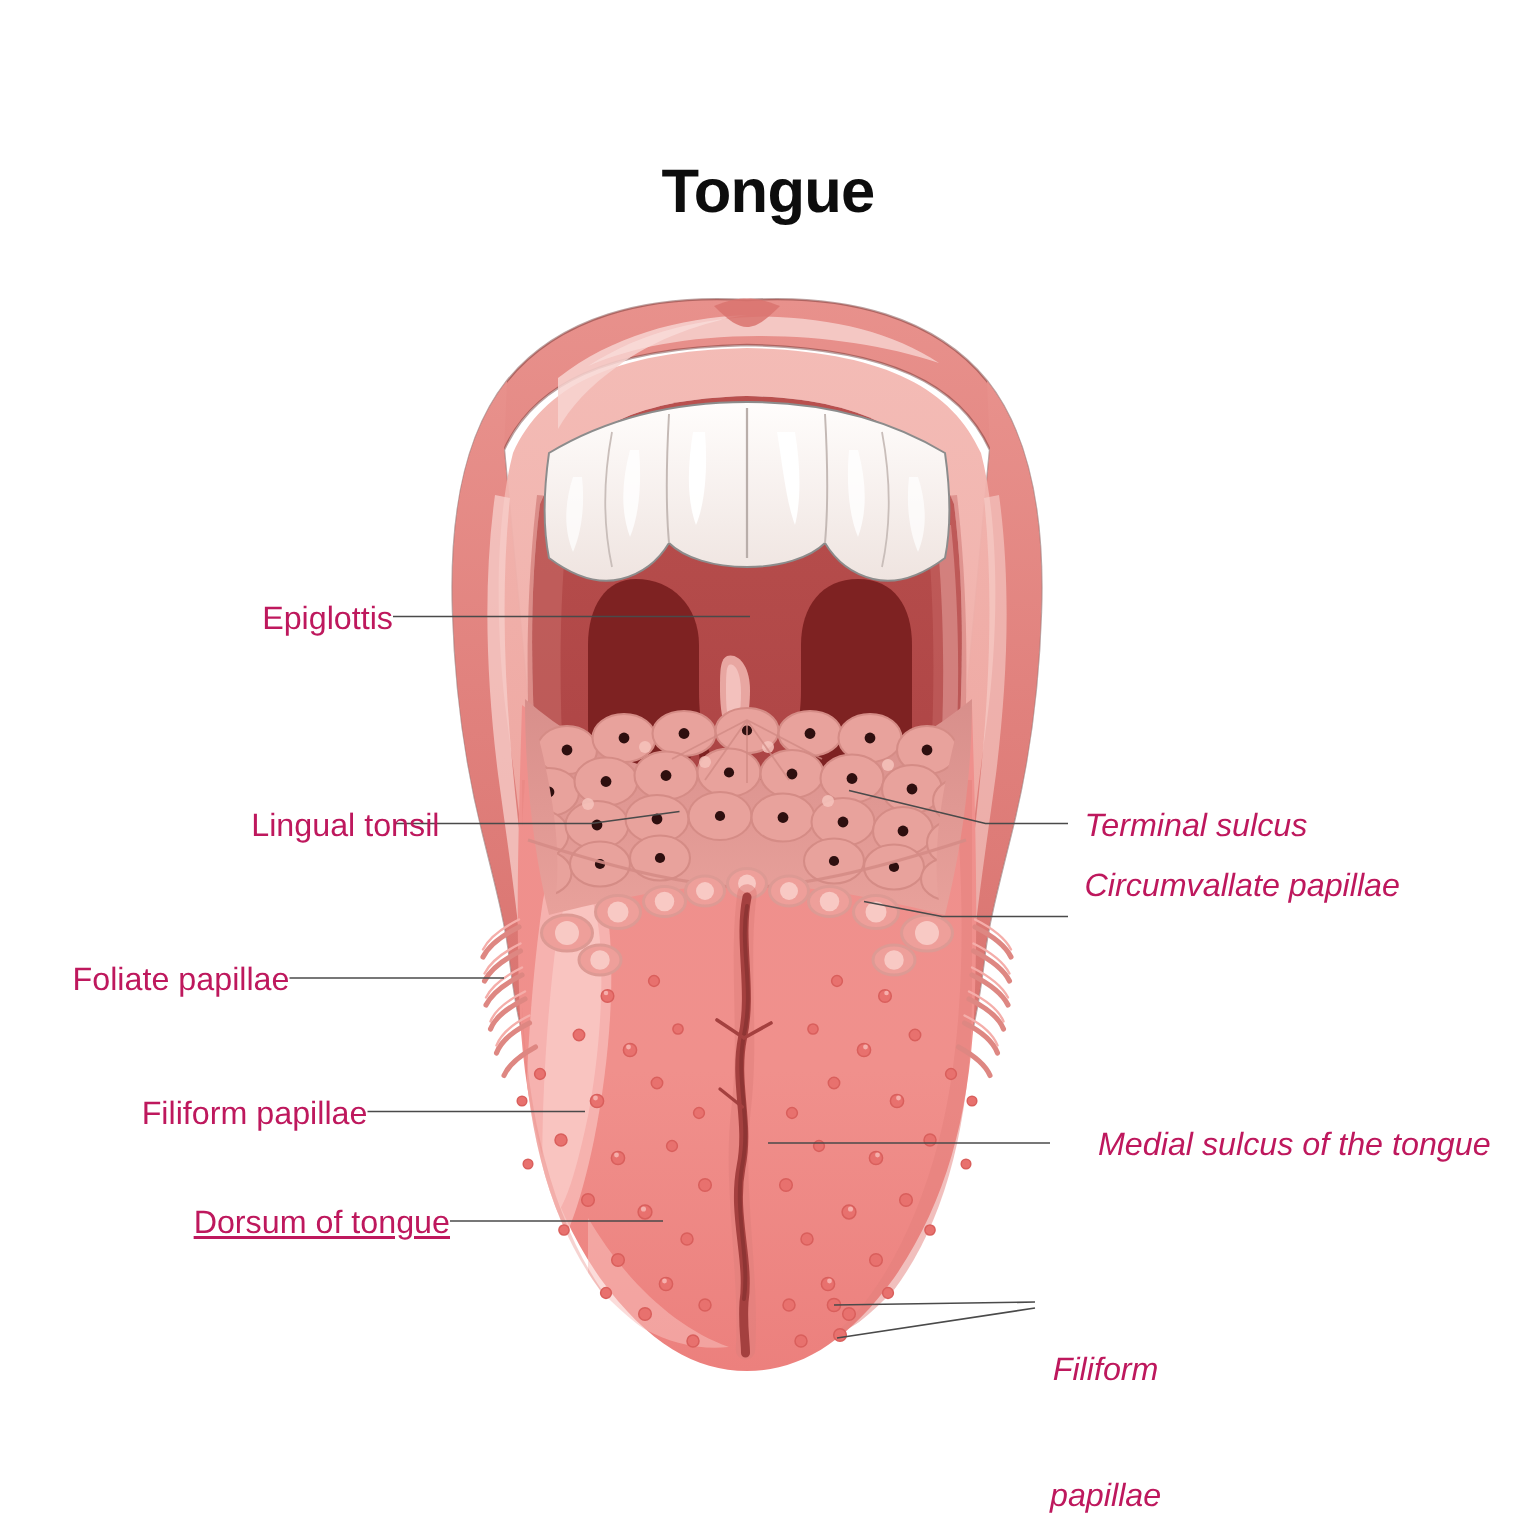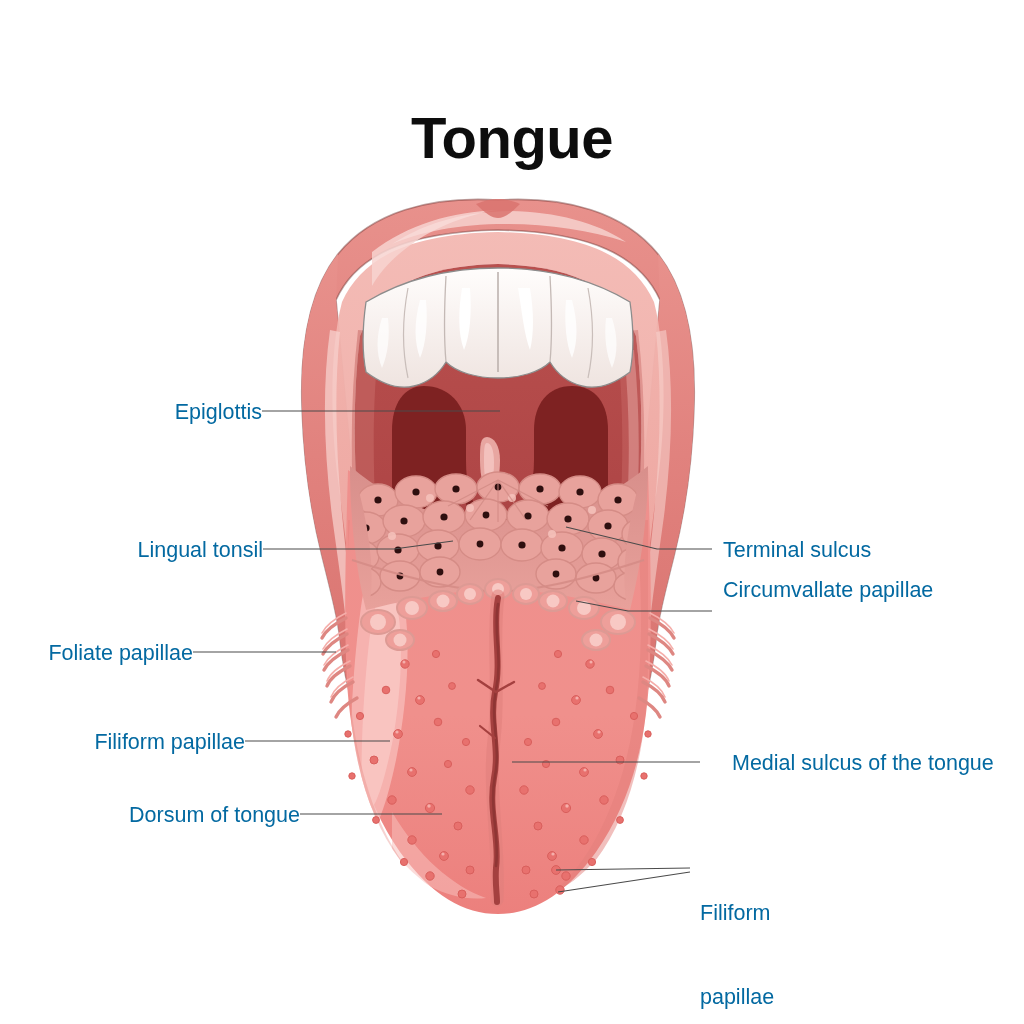--- a/index.html
+++ b/index.html
@@ -1,28 +1,28 @@
 <!DOCTYPE html>
 <html><head>
 <meta charset="utf-8">
 <style>
   html,body{margin:0;padding:0;background:#ffffff;}
   body{width:1024px;height:1024px;overflow:hidden;font-family:"Liberation Sans",sans-serif;}
   #stage{position:relative;width:1024px;height:1024px;background:#ffffff;}
   #title{
     position:absolute;left:0;top:104px;width:1024px;text-align:center;
-    font-size:58px;font-weight:bold;color:#0d0d0d;letter-spacing:-0.5px;
+    font-size:41px;font-weight:bold;color:#0d0d0d;letter-spacing:-0.5px;
     font-family:"Liberation Sans",sans-serif;
   }
   svg#art{position:absolute;left:0;top:0;width:1024px;height:1024px;display:block;}
   .lbl{
-    position:absolute;font-size:21.5px;color:#0369a1;white-space:pre;
+    position:absolute;font-size:21.5px;color:#be185d;white-space:pre;
     font-family:"Liberation Sans",sans-serif;line-height:28px;
   }
-  .lbl.r{text-align:left;}
+  .lbl.r{text-align:center;font-style:italic;}
   .lbl.l{text-align:right;}
 </style>
 </head>
 <body>
 
 <div id="stage">
 
   <div id="title">Tongue</div>
 
   <svg id="art" viewBox="0 0 1024 1024">
@@ -440,32 +440,32 @@
       <path d="M245,741 L390,741"></path>
       <path d="M700,762 L512,762"></path>
       <path d="M300,814 L442,814"></path>
       <path d="M690,868 L556,870"></path>
       <path d="M690,872 L558,892"></path>
     </g>
   </svg>
 
   <div class="lbl l" style="left:0px;top:398px;width:262px;padding-right:12px;">Epiglottis</div>
 
-  <div class="lbl l" style="left:0px;top:536px;width:263px;padding-right:12px;">Lingual tonsil</div>
+  <div class="lbl l" style="left:0px;top:536px;width:263px;padding-right:12px;padding-left:30px;">Lingual tonsil</div>
 
   <div class="lbl r" style="left:723px;top:536px;">Terminal sulcus</div>
 
   <div class="lbl r" style="left:723px;top:576px;">Circumvallate papillae</div>
 
   <div class="lbl l" style="left:0px;top:728px;width:245px;padding-right:12px;">Filiform papillae</div>
 
   <div class="lbl l" style="left:0px;top:639px;width:193px;padding-right:12px;">Foliate papillae</div>
 
   <div class="lbl r" style="left:712px;top:749px;margin-left:20px;">Medial sulcus of the tongue</div>
 
-  <div class="lbl l" style="left:0px;top:801px;width:300px;padding-right:12px;">Dorsum of tongue</div>
+  <div class="lbl l" style="left:0px;top:801px;width:300px;padding-right:12px;text-decoration:underline;">Dorsum of tongue</div>
 
   <div class="lbl r" style="left:700px;top:843px;">
     <div>Filiform</div>
     <div>papillae</div>
   </div>
 
 </div>
 
 </body></html>

